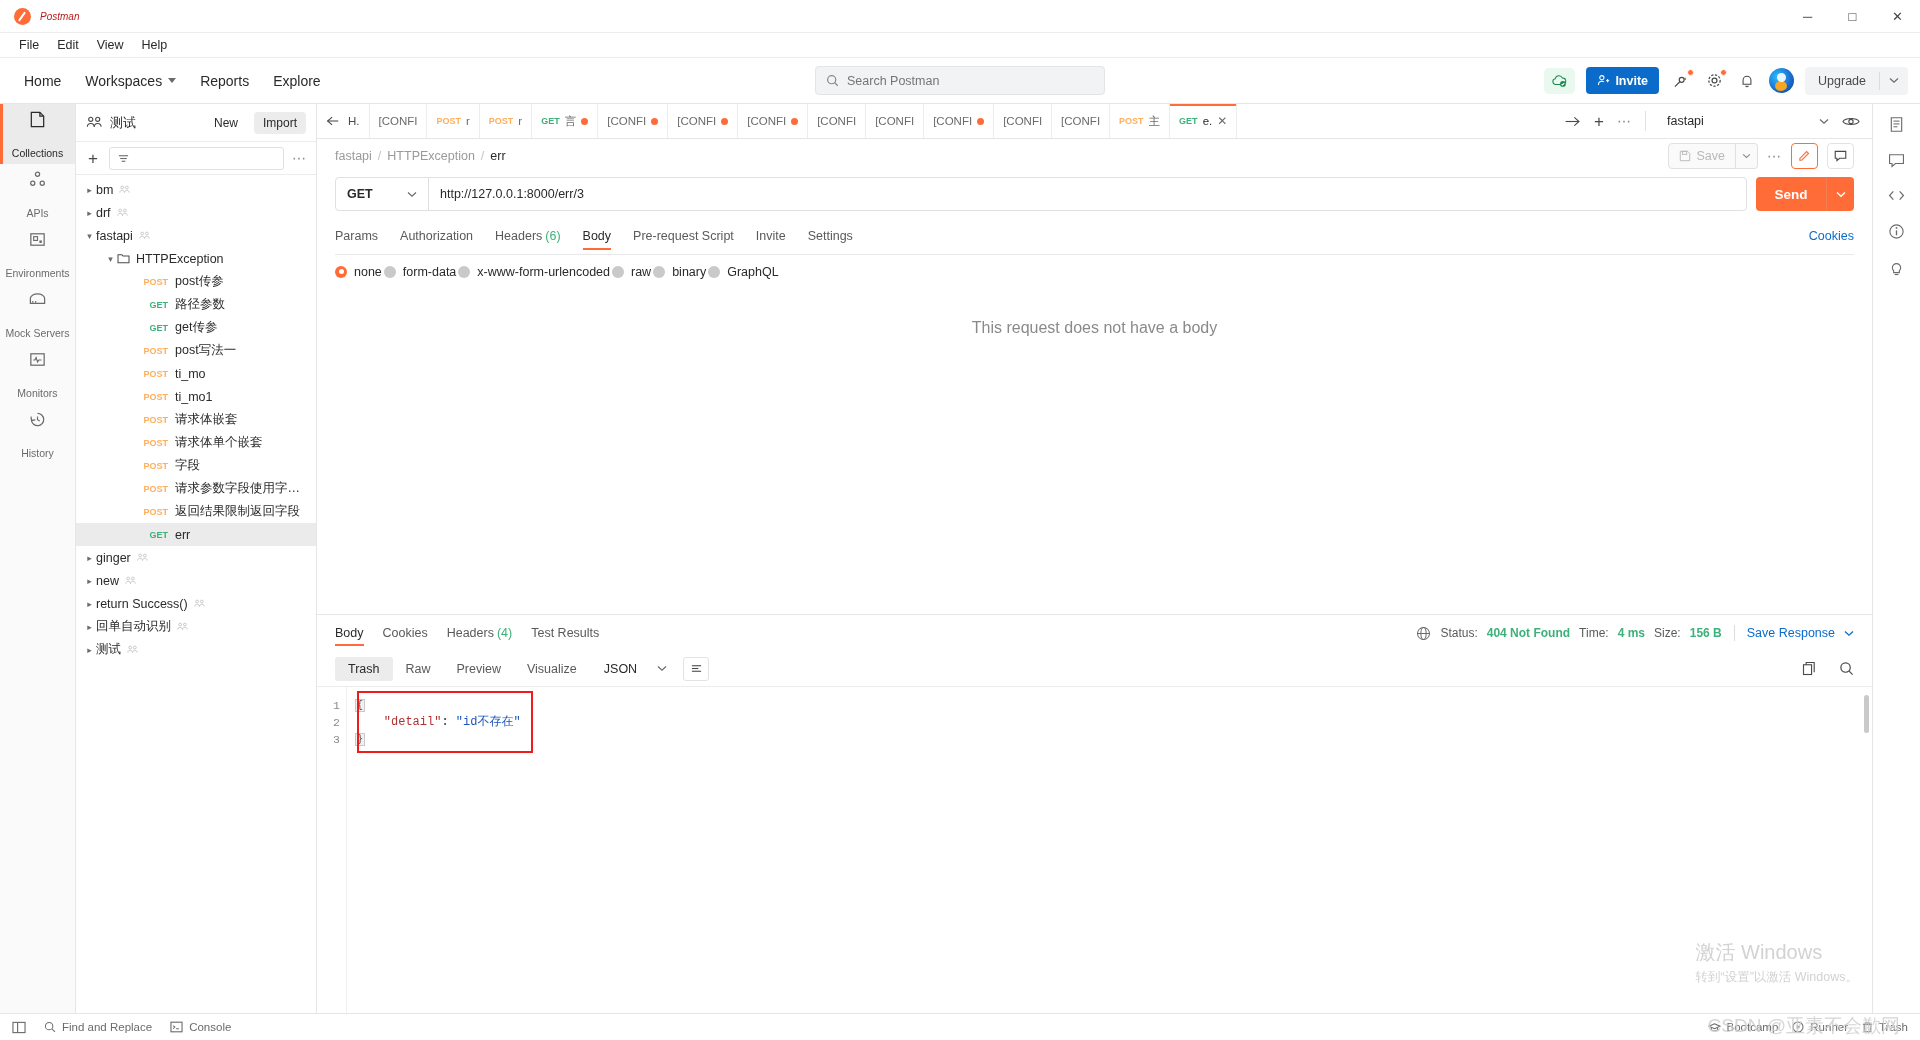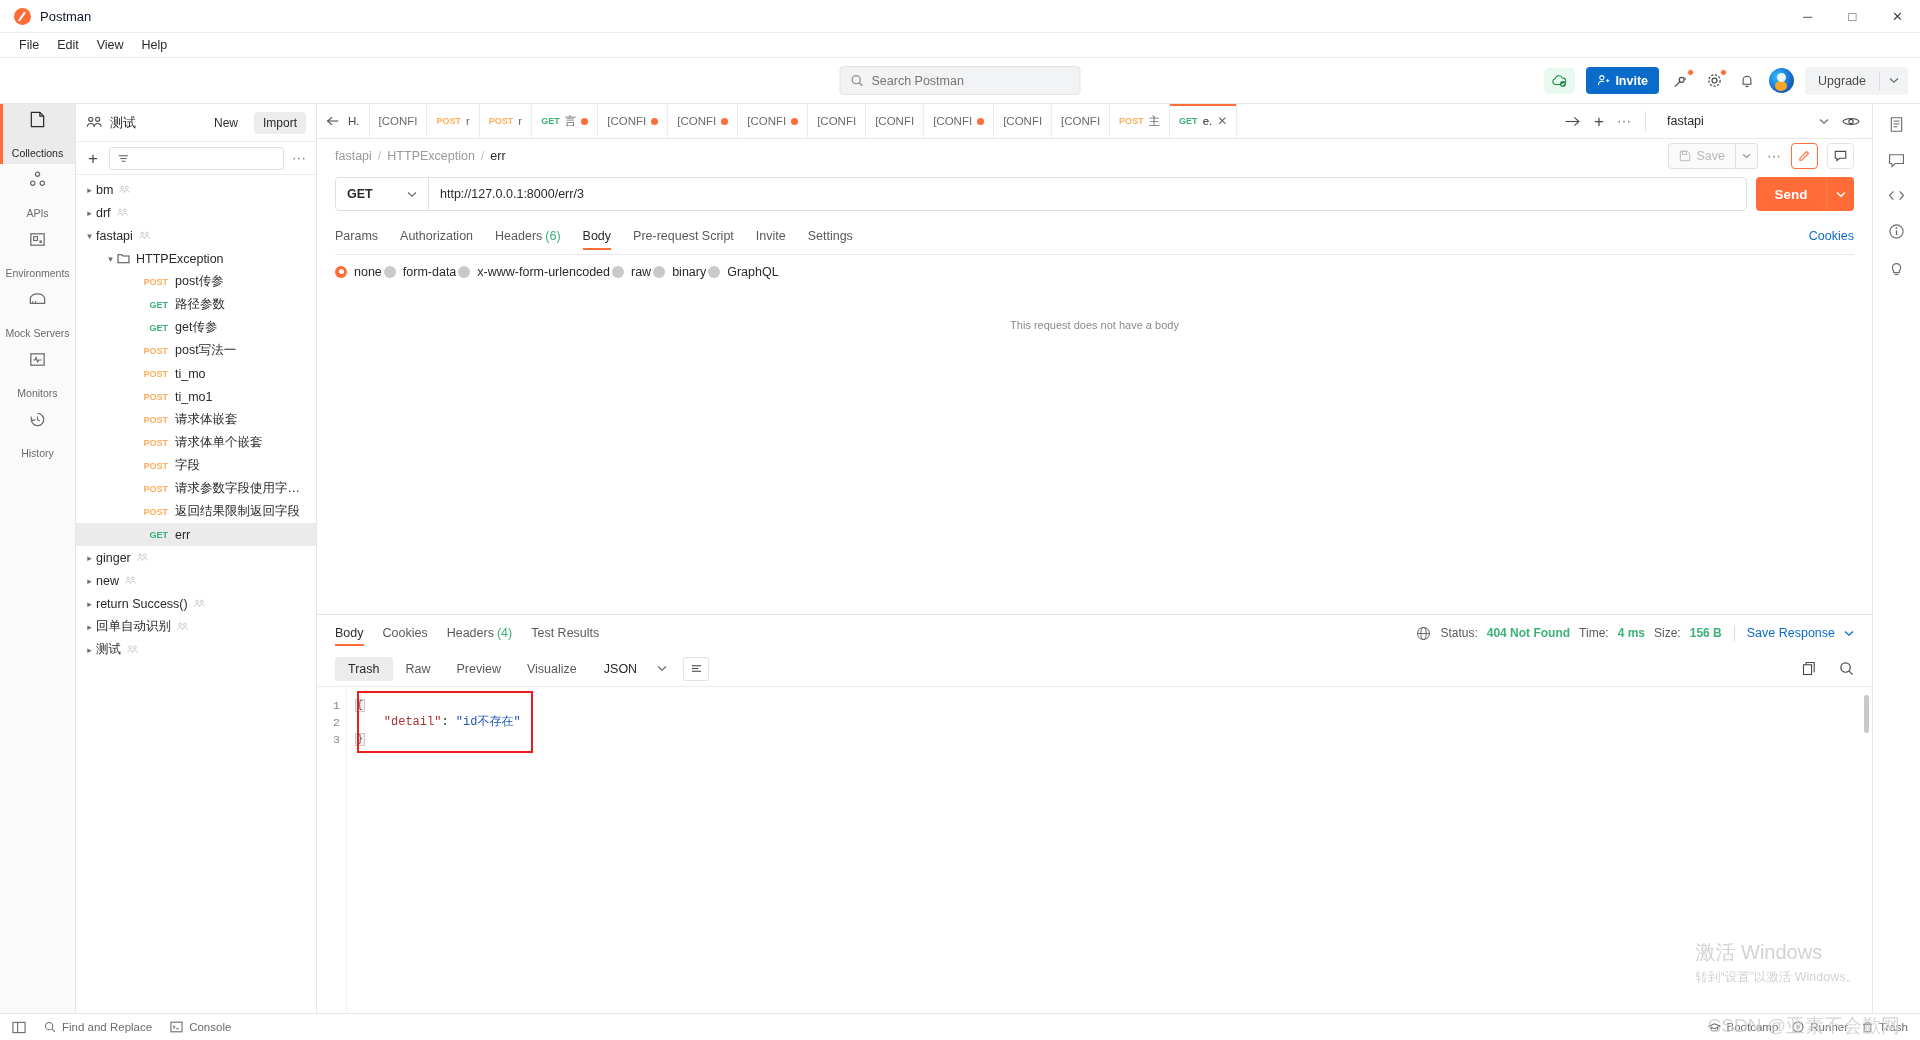--- a/index.html
+++ b/index.html
@@ -20,21 +20,21 @@
   }
   .pm-logo {
     width: 17px; height: 17px; border-radius: 50%;
     background: #ff6c37; position: relative; margin-right: 9px;
   }
   .pm-logo::after {
     content: ""; position: absolute; left: 7px; top: 3px;
     width: 2px; height: 11px; background: #fff;
     transform: rotate(35deg); border-radius: 1px;
   }
-  .app-title { font-size: 13px; color: #0f172a; }
+  .app-title { font-size: 10px; color: #b91c1c; font-style: italic; }
   .win-ctrls { position: absolute; right: 0; top: 0; height: 33px; display: flex; }
   .win-btn {
     width: 45px; height: 33px; display: flex; align-items: center;
     justify-content: center; color: #444; font-size: 13px;
   }
 
   
   .menubar {
     height: 25px; display: flex; align-items: center;
     background: #fff; border-bottom: 1px solid #ececec; padding-left: 10px;
@@ -52,21 +52,21 @@
   .nav-left { display: flex; align-items: center; gap: 4px; }
   .nav-link {
     font-size: 14px; color: #2a2a2a; padding: 6px 10px; border-radius: 4px;
     display: flex; align-items: center; gap: 6px;
   }
   .caret { width: 0; height: 0; border-left: 4px solid transparent;
            border-right: 4px solid transparent; border-top: 5px solid #6b6b6b; }
 
   .search-wrap {
     position: absolute; left: 50%; transform: translateX(-50%);
-    width: 241px; height: 29px; background: #f2f3f4;
+    width: 290px; height: 29px; background: #f2f3f4;
     border: 1px solid #e3e4e6; border-radius: 4px;
     display: flex; align-items: center; padding: 0 10px; gap: 8px;
   }
   .search-wrap svg { flex: none; }
   .search-input {
     border: none; background: transparent; outline: none;
     font-size: 12.5px; color: #6b6b6b; width: 100%;
     font-family: "Liberation Sans", sans-serif;
   }
 
@@ -293,21 +293,21 @@
     position: relative;
   }
   .radio.on { background: #ff6c37; }
   .radio.on::after {
     content: ""; position: absolute; inset: 3.5px;
     border-radius: 50%; background: #fff;
   }
 
   .nobody {
     flex: 1; display: flex; align-items: flex-start; justify-content: center;
-    padding-top: 31px; font-size: 11px; color: #8a8a8a;
+    padding-top: 31px; font-size: 16px; color: #8a8a8a;
     border-bottom: 1px solid #e6e6e6;
   }
 
   
   .response { display: flex; flex-direction: column; height: 398px; }
   .restabs {
     display: flex; align-items: center; gap: 19px;
     padding: 0 18px; height: 36px; position: relative;
   }
   .res-right {
@@ -410,20 +410,35 @@
 </div>
 
 <div class="menubar">
   <div class="menu-item">File</div>
   <div class="menu-item">Edit</div>
   <div class="menu-item">View</div>
   <div class="menu-item">Help</div>
 </div>
 
 <div class="topnav">
+  <div class="nav-left">
+    <div class="nav-link">
+      <span>Home</span>
+    </div>
+    <div class="nav-link">
+      <span>Workspaces</span>
+      <span class="caret"></span>
+    </div>
+    <div class="nav-link">
+      <span>Reports</span>
+    </div>
+    <div class="nav-link">
+      <span>Explore</span>
+    </div>
+  </div>
 
   <div class="search-wrap">
     <svg width="13" height="13" viewBox="0 0 16 16">
       <circle cx="7" cy="7" r="5" fill="none" stroke="#8a8a8a" stroke-width="1.5"></circle>
       <line x1="10.8" y1="10.8" x2="14.5" y2="14.5" stroke="#8a8a8a" stroke-width="1.5"></line>
     </svg>
     <input class="search-input" placeholder="Search Postman" style="">
   </div>
 
   <div class="nav-right">

